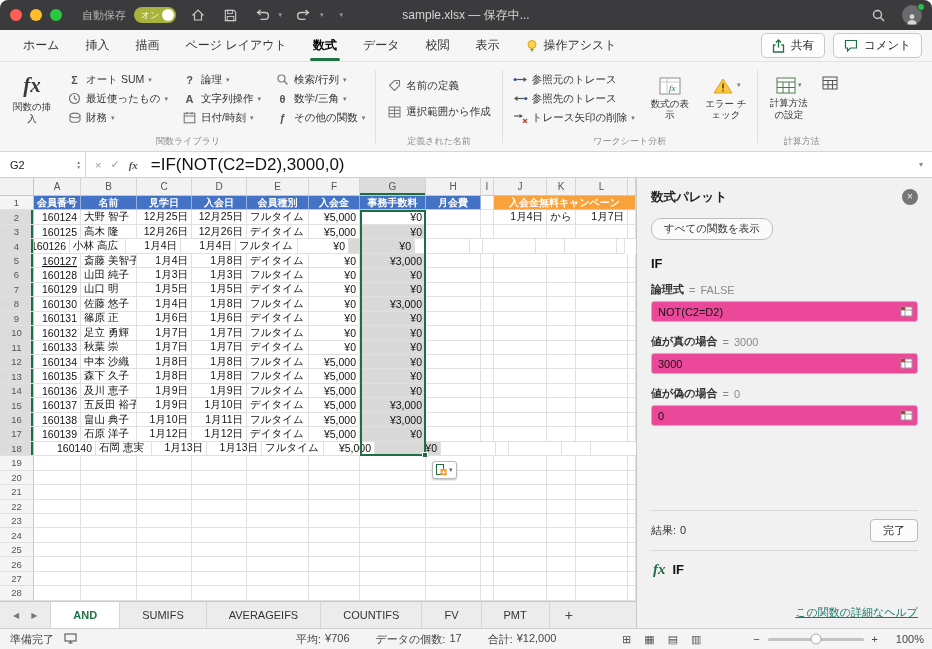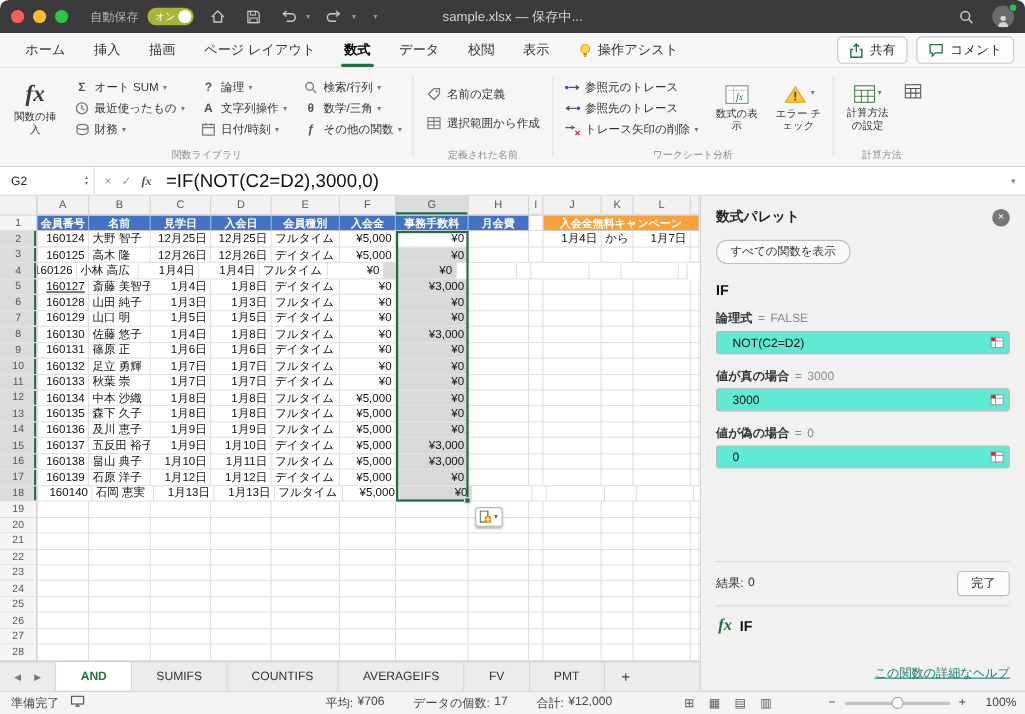--- a/index.html
+++ b/index.html
@@ -90,29 +90,29 @@
   .sheettabs{height:27px;background:#ececec;border-top:1px solid #c9c9c9;display:flex;align-items:stretch;font-size:11px;flex:none}
   .stnav{display:flex;align-items:center;gap:12px;padding:0 13px;color:#777;font-size:8px}
   .stabs{display:flex;align-items:stretch}
   .stab{display:flex;align-items:center;padding:0 22px;color:#333;border-right:1px solid #d6d6d6;white-space:nowrap}
   .stab:first-child{border-left:1px solid #d6d6d6}
   .stab.active{background:#fff;font-weight:bold;color:var(--c-accent-green)}
   .addsheet{display:flex;align-items:center;padding:0 15px;color:#444;font-size:14px}
 
   
   .panel{width:296px;background:#f1f1f1;border-left:1px solid #c9c9c9;display:flex;flex-direction:column;padding:11px 14px 8px;flex:none}
-  .panel-head{display:flex;align-items:flex-end;margin-bottom:12px}
+  .panel-head{display:flex;align-items:flex-start;margin-bottom:12px}
   .panel-title{font-size:12.5px;font-weight:bold;color:#222}
   .panel-close{margin-left:auto;width:16px;height:16px;border-radius:50%;background:#767676;color:#f1f1f1;display:flex;align-items:center;justify-content:center;font-size:10px;line-height:1}
   .showall{align-self:flex-start;border:1px solid #bdbdbd;border-radius:10px;background:#fafafa;font-size:10.5px;color:#333;padding:3px 12px;margin-bottom:16px;white-space:nowrap}
   .fn-name{font-size:13px;font-weight:bold;color:#111;margin-bottom:11px}
   .fieldlbl{font-size:11px;color:#333;margin-bottom:4px;display:flex;align-items:center;gap:5px}
   .fieldlbl b{font-weight:bold}
   .fieldlbl .eq,.fieldlbl .preview{color:#8a8a8a}
-  .fieldbox{height:21px;background:#5eead4;border:1px solid #b9b9b9;border-radius:3px;display:flex;align-items:center;padding:0 4px 0 14px;font-size:11px;color:#111;margin-bottom:12px}
+  .fieldbox{height:21px;background:#ec4899;border:1px solid #b9b9b9;border-radius:3px;display:flex;align-items:center;padding:0 4px 0 6px;font-size:11px;color:#111;margin-bottom:12px}
   .rangeicon{margin-left:auto;display:flex;align-items:center}
   .spacer1{flex:5}
   .spacer2{flex:1}
   .resultrow{display:flex;align-items:center;gap:4px;border-top:1px solid #d9d9d9;padding:8px 0;font-size:11px;color:#333}
   .donebtn{margin-left:auto;border:1px solid #bdbdbd;border-radius:4px;background:#fcfcfc;font-size:11px;color:#222;padding:3px 12px}
   .fxrow{display:flex;align-items:center;gap:7px;border-top:1px solid #d9d9d9;padding:10px 2px 6px}
   .fxglyph{font-family:"Liberation Serif",serif;font-style:italic;font-weight:bold;font-size:15px;color:var(--c-selection-green)}
   .fxname{font-size:13px;font-weight:bold;color:#111}
   .helprow{text-align:right;padding-top:4px}
   .helplink{font-size:11px;color:var(--c-help-link);text-decoration:underline}
@@ -718,21 +718,21 @@
               <div class="cell a-right cell-sel" style="width: 66px;">¥0</div>
               <div class="cell" style="width: 55px;"></div>
               <div class="cell" style="width: 13px;"></div>
               <div class="cell" style="width: 53px;"></div>
               <div class="cell" style="width: 29px;"></div>
               <div class="cell" style="width: 52px;"></div>
               <div class="cell" style="width: 8px;"></div>
             </div>
             <div class="grow">
               <div class="rowhead hl">18</div>
-              <div class="cell a-right" style="width: 50px;">160140</div>
+              <div class="cell a-right" style="width: 62px;">160140</div>
               <div class="cell a-left" style="width: 56px;">石岡 恵実</div>
               <div class="cell a-right" style="width: 55px;">1月13日</div>
               <div class="cell a-right" style="width: 55px;">1月13日</div>
               <div class="cell a-left" style="width: 62px;">フルタイム</div>
               <div class="cell a-right" style="width: 51px;">¥5,000</div>
               <div class="cell a-right cell-sel" style="width: 66px;">¥0</div>
               <div class="cell" style="width: 55px;"></div>
               <div class="cell" style="width: 13px;"></div>
               <div class="cell" style="width: 53px;"></div>
               <div class="cell" style="width: 29px;"></div>
@@ -914,22 +914,22 @@
         </div>
 
       <div class="sheettabs">
         <div class="stnav">
           <span>◀</span>
           <span>▶</span>
         </div>
         <div class="stabs">
             <span class="stab active">AND</span>
             <span class="stab">SUMIFS</span>
+            <span class="stab">AVERAGEIFS</span>
             <span class="stab">COUNTIFS</span>
-            <span class="stab">AVERAGEIFS</span>
             <span class="stab">FV</span>
             <span class="stab">PMT</span>
           </div>
         <span class="addsheet">+</span>
       </div>
     </div>
 
     <div class="panel">
       <div class="panel-head">
         <span class="panel-title">数式パレット</span>

